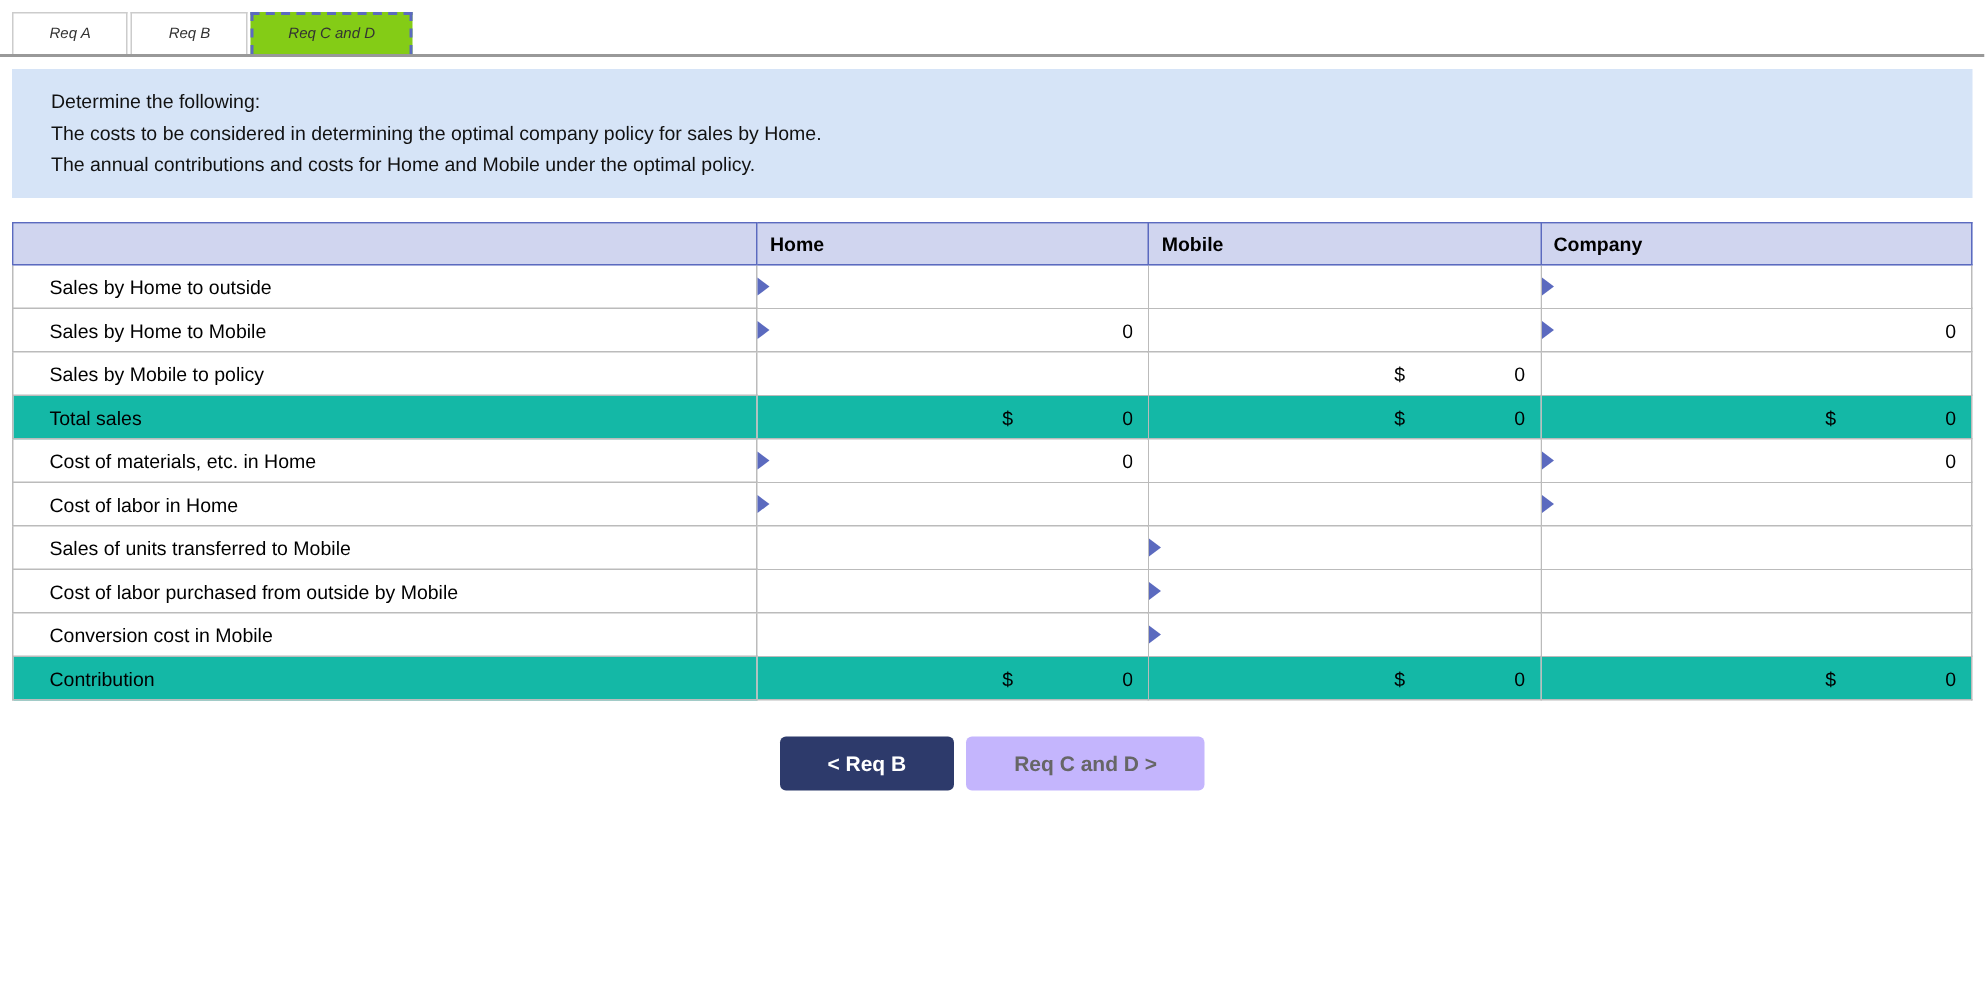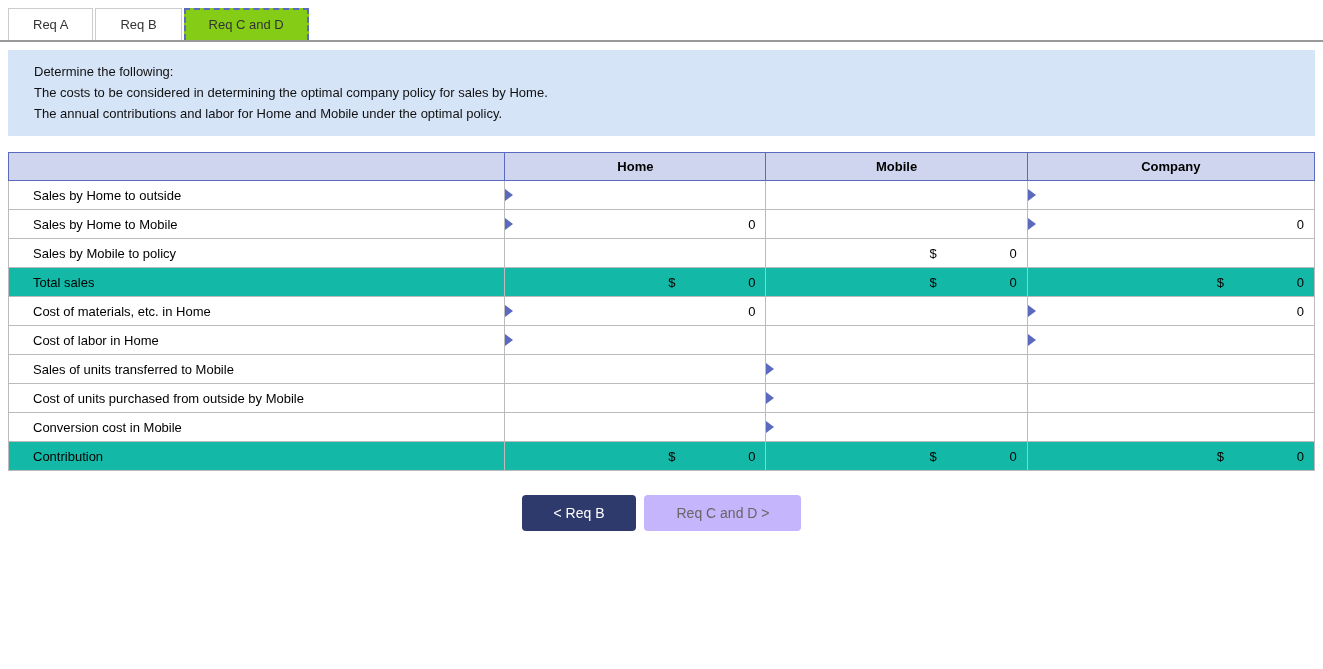--- a/index.html
+++ b/index.html
@@ -17,23 +17,24 @@
       border-bottom: 2px solid #999;
       padding-top: 8px;
       padding-left: 8px;
     }
     .tab {
       padding: 8px 24px;
       border: 1px solid #ccc;
       border-bottom: none;
       background: #fff;
       cursor: pointer;
-      font-size: 13px;
+      font-size: 10px;
       color: #333;
       margin-right: 2px;
+      font-style: italic;
     }
     .tab.active {
       border: 2px dashed #5b6abf;
       border-bottom: none;
       font-weight: normal;
       background: #84cc16;
       padding: 7px 23px;
     }
 
     
@@ -52,21 +53,21 @@
     }
 
     table {
       border-collapse: collapse;
       width: 100%;
     }
 
     thead th {
       border: 1px solid #5b6abf;
       background: #d0d5ef;
-      text-align: center;
+      text-align: left;
       font-weight: bold;
       padding: 6px 8px;
       font-size: 13px;
     }
 
     thead th.empty-header {
       border: 1px solid #5b6abf;
       background: #d0d5ef;
     }
 
@@ -139,21 +140,21 @@
       gap: 8px;
       margin-top: 24px;
       margin-bottom: 16px;
     }
 
     .nav-btn {
       padding: 10px 32px;
       border: none;
       border-radius: 4px;
       font-size: 14px;
-      font-weight: normal;
+      font-weight: bold;
       cursor: pointer;
     }
 
     .nav-btn.prev {
       background: #2d3a6b;
       color: #fff;
     }
 
     .nav-btn.next {
       background: #c4b5fd;
@@ -171,21 +172,21 @@
 
 <div class="tabs-container">
   <div class="tab">Req A</div>
   <div class="tab">Req B</div>
   <div class="tab active">Req C and D</div>
 </div>
 
 <div class="info-box">
   <div>Determine the following:</div>
   <div>The costs to be considered in determining the optimal company policy for sales by Home.</div>
-  <div>The annual contributions and labor for Home and Mobile under the optimal policy.</div>
+  <div>The annual contributions and costs for Home and Mobile under the optimal policy.</div>
 </div>
 
 <div class="table-container">
   <table>
     <colgroup>
       <col class="col-label">
       <col class="col-home">
       <col class="col-mobile">
       <col class="col-company">
     </colgroup>
@@ -360,21 +361,21 @@
     </td>
           <td class="input-cell">
 
       <div class="cell-inner">
 
         <input class="cell-input" type="text" value="" style="">
       </div>
     </td>
         </tr>
         <tr>
-          <td class="label-cell">Cost of units purchased from outside by Mobile</td>
+          <td class="label-cell">Cost of labor purchased from outside by Mobile</td>
           <td class="input-cell">
 
       <div class="cell-inner">
 
         <input class="cell-input" type="text" value="" style="">
       </div>
     </td>
           <td class="input-cell">
       <span class="arrow-left"></span>
       <div class="cell-inner">

